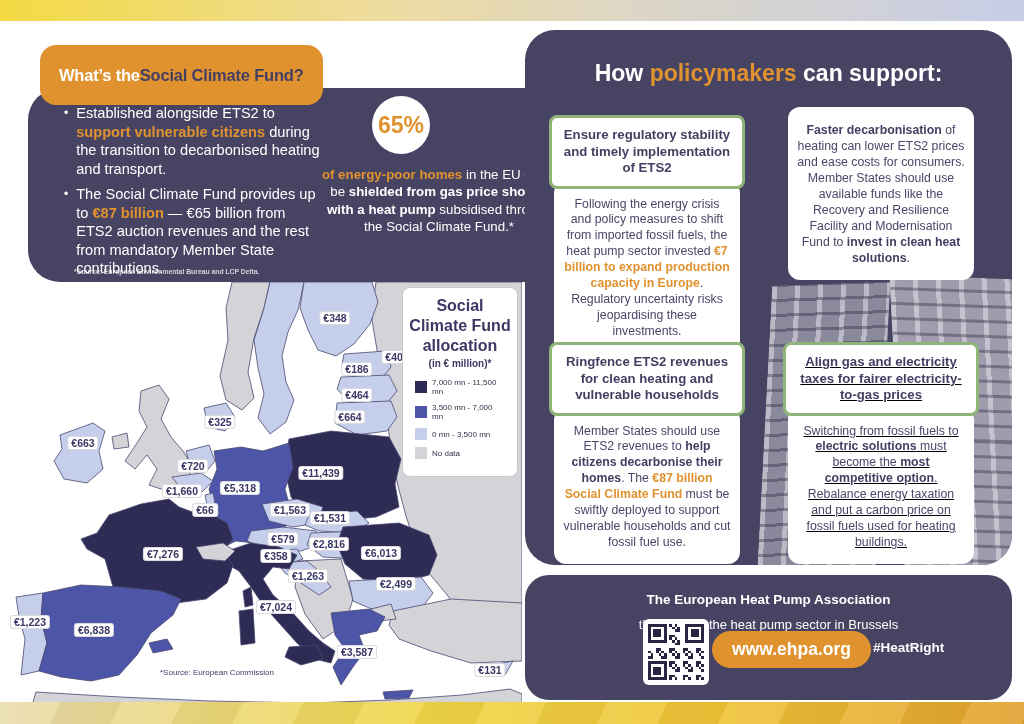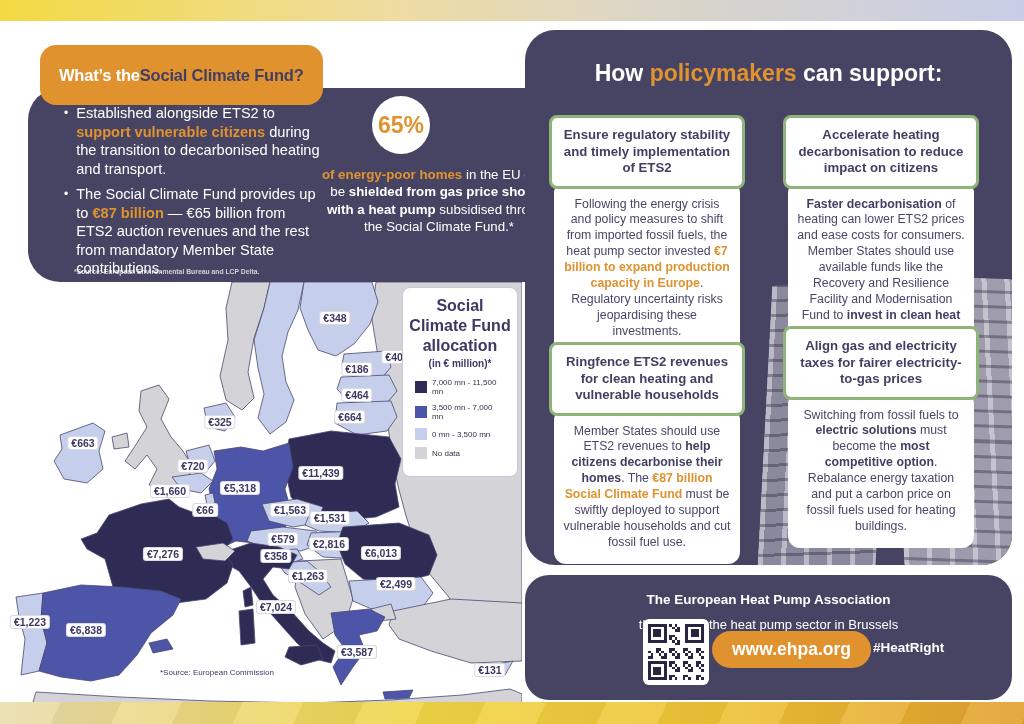--- a/index.html
+++ b/index.html
@@ -67,21 +67,21 @@
   .tower{position:absolute;background-color:#8f8da0;
     background-image:
       repeating-linear-gradient(0deg,rgba(40,38,60,.38) 0 3px,rgba(0,0,0,0) 3px 15px),
       repeating-linear-gradient(90deg,rgba(255,255,255,.45) 0 5px,rgba(0,0,0,0) 5px 23px);}
   .tower.t1{left:14px;top:6px;width:118px;height:110%;transform:skew(-3deg,-2deg);}
   .tower.t2{left:148px;top:0;width:180px;height:115%;background-color:#a3a1b1;transform:skew(3deg,2deg);}
   .card{position:absolute;width:196px;z-index:2;}
   .card.c0{left:24px;top:85px;}
   .card.c1{left:258px;top:85px;}
   .card.c2{left:24px;top:312px;}
-  .card.c3{left:258px;top:296px;}
+  .card.c3{left:258px;top:312px;text-decoration:underline;}
   .card-title{position:relative;z-index:2;background:#fff;border:3px solid var(--green);border-radius:8px;
     padding:9px 7px;text-align:center;font-size:13.2px;font-weight:bold;color:var(--ink);line-height:1.25;}
   .card-body{position:relative;z-index:1;background:#fff;border-radius:12px;margin:-8px 5px 0;
     padding:16px 9px 13px;text-align:center;font-size:12.3px;color:#4a4668;line-height:1.3;}
   .card-body .seg-bold{color:#433f63;}
 
   
   .footer-panel{position:absolute;left:525px;top:575px;width:487px;height:125px;background:var(--navy);
     border-radius:24px;z-index:2;color:#fff;}
   .org{margin-top:17px;text-align:center;font-size:13.5px;font-weight:bold;}
@@ -169,35 +169,35 @@
   </div>
   <div id="map-labels">
       <div class="map-label" style="left: 335px; top: 318px;">€348</div>
       <div class="map-label" style="left: 397px; top: 357px;">€400</div>
       <div class="map-label" style="left: 357px; top: 369px;">€186</div>
       <div class="map-label" style="left: 357px; top: 395px;">€464</div>
       <div class="map-label" style="left: 350px; top: 417px;">€664</div>
       <div class="map-label" style="left: 220px; top: 422px;">€325</div>
       <div class="map-label" style="left: 83px; top: 443px;">€663</div>
       <div class="map-label" style="left: 193px; top: 466px;">€720</div>
-      <div class="map-label" style="left: 170px; top: 491px;">€1,660</div>
+      <div class="map-label" style="left: 182px; top: 491px;">€1,660</div>
       <div class="map-label" style="left: 205px; top: 510px;">€66</div>
       <div class="map-label" style="left: 240px; top: 488px;">€5,318</div>
       <div class="map-label" style="left: 321px; top: 473px;">€11,439</div>
       <div class="map-label" style="left: 290px; top: 510px;">€1,563</div>
       <div class="map-label" style="left: 330px; top: 518px;">€1,531</div>
       <div class="map-label" style="left: 283px; top: 539px;">€579</div>
       <div class="map-label" style="left: 329px; top: 544px;">€2,816</div>
       <div class="map-label" style="left: 276px; top: 556px;">€358</div>
       <div class="map-label" style="left: 308px; top: 576px;">€1,263</div>
       <div class="map-label" style="left: 381px; top: 553px;">€6,013</div>
       <div class="map-label" style="left: 396px; top: 584px;">€2,499</div>
       <div class="map-label" style="left: 163px; top: 554px;">€7,276</div>
       <div class="map-label" style="left: 276px; top: 607px;">€7,024</div>
-      <div class="map-label" style="left: 86px; top: 630px; text-align: right;">€6,838</div>
+      <div class="map-label" style="left: 94px; top: 630px; text-align: right;">€6,838</div>
       <div class="map-label" style="left: 30px; top: 622px;">€1,223</div>
       <div class="map-label" style="left: 357px; top: 652px;">€3,587</div>
       <div class="map-label" style="left: 490px; top: 670px;">€131</div>
     </div>
   <div class="legend">
     <div class="legend-title">Social Climate Fund allocation</div>
     <div class="legend-sub">(in € million)*</div>
     <div id="legend-items">
         <div class="legend-row">
           <span class="sw" style="background: rgb(46, 44, 85);"></span>
@@ -223,21 +223,20 @@
     <h2 class="right-heading"><span>How </span><span class="seg-orange">policymakers</span><span> can support:</span></h2>
     <div class="building">
       <div class="tower t1"></div>
       <div class="tower t2"></div>
     </div>
     <div class="card c0">
       <div class="card-title">Ensure regulatory stability and timely implementation of ETS2</div>
       <div class="card-body"><span>Following the energy crisis and policy measures to shift from imported fossil fuels, the heat pump sector invested </span><span class="seg-orange">€7 billion to expand production capacity in Europe</span><span>. Regulatory uncertainty risks jeopardising these investments.</span></div>
     </div>
     <div class="card c1">
-      <div class="card-title">Accelerate heating decarbonisation to reduce impact on citizens</div>
       <div class="card-body"><span class="seg-bold">Faster decarbonisation</span><span> of heating can lower ETS2 prices and ease costs for consumers. Member States should use available funds like the Recovery and Resilience Facility and Modernisation Fund to </span><span class="seg-bold">invest in clean heat solutions</span><span>.</span></div>
     </div>
     <div class="card c2">
       <div class="card-title">Ringfence ETS2 revenues for clean heating and vulnerable households</div>
       <div class="card-body"><span>Member States should use ETS2 revenues to </span><span class="seg-bold">help citizens decarbonise their homes</span><span>. The </span><span class="seg-orange">€87 billion Social Climate Fund</span><span> must be swiftly deployed to support vulnerable households and cut fossil fuel use.</span></div>
     </div>
     <div class="card c3">
       <div class="card-title">Align gas and electricity taxes for fairer electricity-to-gas prices</div>
       <div class="card-body"><span>Switching from fossil fuels to </span><span class="seg-bold">electric solutions</span><span> must become the </span><span class="seg-bold">most competitive option</span><span>. Rebalance energy taxation and put a carbon price on fossil fuels used for heating buildings.</span></div>
     </div>

